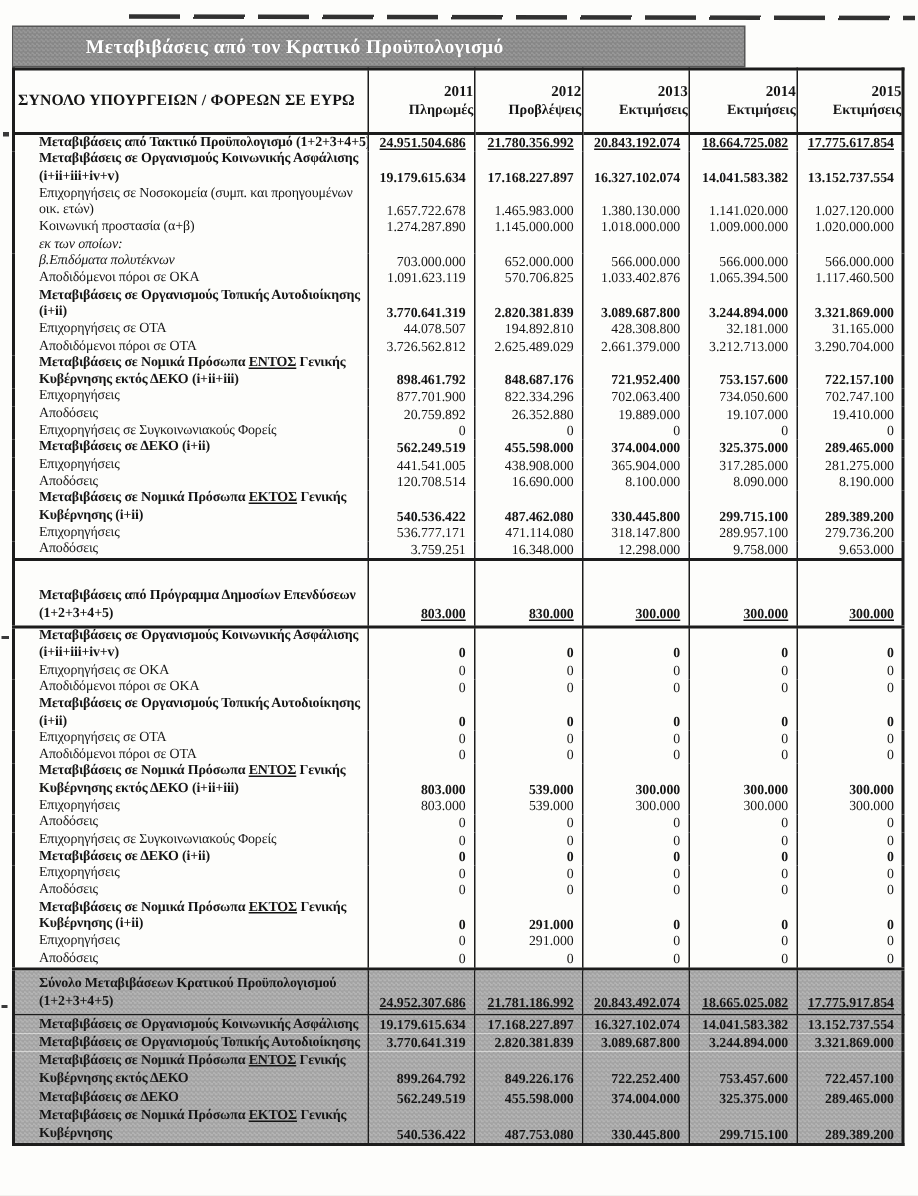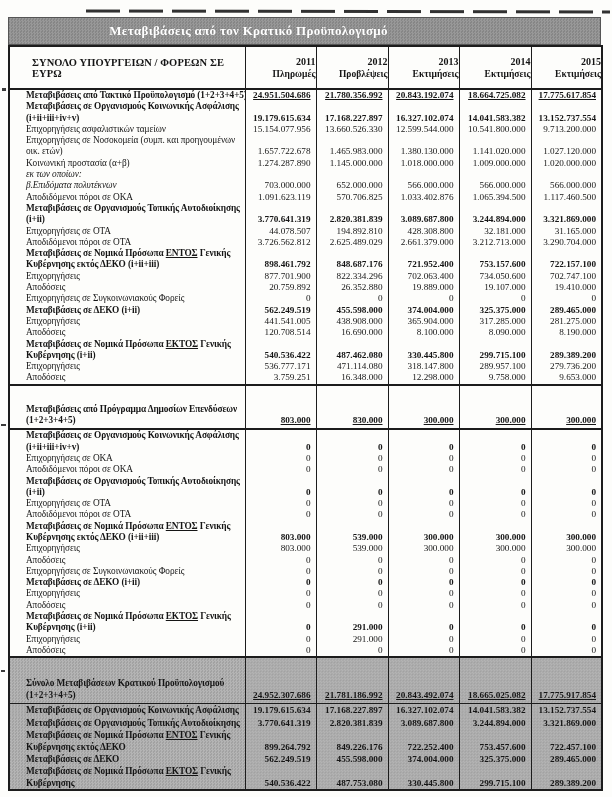--- a/index.html
+++ b/index.html
@@ -10,58 +10,58 @@
   }
   
   .artifact-line{
     position:absolute;left:86px;top:10px;width:524px;height:3px;
     background:repeating-linear-gradient(90deg,#1b1b1b 0 34px,rgba(0,0,0,0) 34px 43px);
     transform:rotate(.12deg);opacity:.9;
   }
   .edge-mark{position:absolute;background:#3a3a3a;}
   
   .title-band{
-    position:absolute;left:8px;top:17px;width:593px;height:28px;
+    position:absolute;left:8px;top:17px;width:489px;height:28px;
     background:repeating-conic-gradient(#989898 0% 25%,#868686 0% 50%) 0 0/3px 3px;
     border:1px solid #555;box-sizing:border-box;
     display:flex;align-items:center;justify-content:center;
   }
   .title-band .t{
     color:#fff;font-weight:bold;font-size:13px;letter-spacing:.3px;
     padding-right:112px;text-shadow:0 0 1px #777;white-space:nowrap;
   }
   
   table.budget{
     position:absolute;left:8px;top:45px;width:593px;
     border-collapse:collapse;table-layout:fixed;
     border:2px solid #1c1c1c;
   }
   th,td{border-left:1px solid #1c1c1c;border-right:1px solid #1c1c1c;
     overflow:hidden;vertical-align:bottom;padding:0;}
   thead th{border-bottom:2px solid #1c1c1c;vertical-align:middle;height:41px;}
-  th.lbl{font-size:10.5px;font-weight:bold;text-align:left;padding-left:22px;letter-spacing:.1px;}
+  th.lbl{font-size:10.5px;font-weight:bold;text-align:left;padding-left:2px;letter-spacing:.1px;}
   .yr{font-size:10px;font-weight:bold;line-height:13px;}
   .yt{font-size:9.5px;font-weight:bold;line-height:12px;}
   thead th{text-align:right;}
   td{font-size:9.3px;line-height:11.3px;}
   td.lab{padding-left:16px;padding-right:2px;letter-spacing:-.1px;}
   td.lab .ln{white-space:nowrap;display:block;}
   td.val{text-align:right;padding-right:5px;font-size:9.2px;}
   tr.b td{font-weight:bold;}
   tr.i td.lab{font-style:italic;}
   tr.uv td.val{text-decoration:underline;text-underline-offset:1px;text-align:right;}
   tbody.sec-tactical{border-bottom:2px solid #1c1c1c;}
   tbody.sec-pde-head{border-bottom:2px solid #1c1c1c;}
   tbody.sec-pde-head td{padding-top:18px;padding-bottom:2px;}
   tbody.sec-summary{border-top:2px solid #1c1c1c;}
   tbody.sec-summary td{
     line-height:12.1px;
     background:repeating-conic-gradient(#b4b4b4 0% 25%,#a2a2a2 0% 50%) 0 0/3px 3px;
   }
-  tbody.sec-summary tr.total td{border-bottom:1.5px solid #1c1c1c;padding-bottom:2px;padding-top:19px;}
+  tbody.sec-summary tr.total td{border-bottom:1.5px solid #1c1c1c;padding-bottom:2px;padding-top:3px;}
   u{text-underline-offset:1px;}
 </style>
 </head>
 <body>
 
 <div class="page">
   <div class="artifact-line"></div>
   <div class="edge-mark" style="left:2px;top:88px;width:4px;height:3px;"></div>
   <div class="edge-mark" style="left:1px;top:424px;width:5px;height:2px;"></div>
   <div class="edge-mark" style="left:1px;top:670px;width:4px;height:2px;"></div>
@@ -121,30 +121,20 @@
             <span class="ln">(i+ii+iii+iv+v)</span>
           </td>
           <td class="val"><span class="vv">19.179.615.634</span></td>
           <td class="val"><span class="vv">17.168.227.897</span></td>
           <td class="val"><span class="vv">16.327.102.074</span></td>
           <td class="val"><span class="vv">14.041.583.382</span></td>
           <td class="val"><span class="vv">13.152.737.554</span></td>
         </tr>
         <tr class="">
           <td class="lab">
-            <span class="ln">Επιχορηγήσεις ασφαλιστικών ταμείων</span>
-          </td>
-          <td class="val"><span class="vv">15.154.077.956</span></td>
-          <td class="val"><span class="vv">13.660.526.330</span></td>
-          <td class="val"><span class="vv">12.599.544.000</span></td>
-          <td class="val"><span class="vv">10.541.800.000</span></td>
-          <td class="val"><span class="vv">9.713.200.000</span></td>
-        </tr>
-        <tr class="">
-          <td class="lab">
             <span class="ln">Επιχορηγήσεις σε Νοσοκομεία (συμπ. και προηγουμένων</span>
             <span class="ln">οικ. ετών)</span>
           </td>
           <td class="val"><span class="vv">1.657.722.678</span></td>
           <td class="val"><span class="vv">1.465.983.000</span></td>
           <td class="val"><span class="vv">1.380.130.000</span></td>
           <td class="val"><span class="vv">1.141.020.000</span></td>
           <td class="val"><span class="vv">1.027.120.000</span></td>
         </tr>
         <tr class="">

